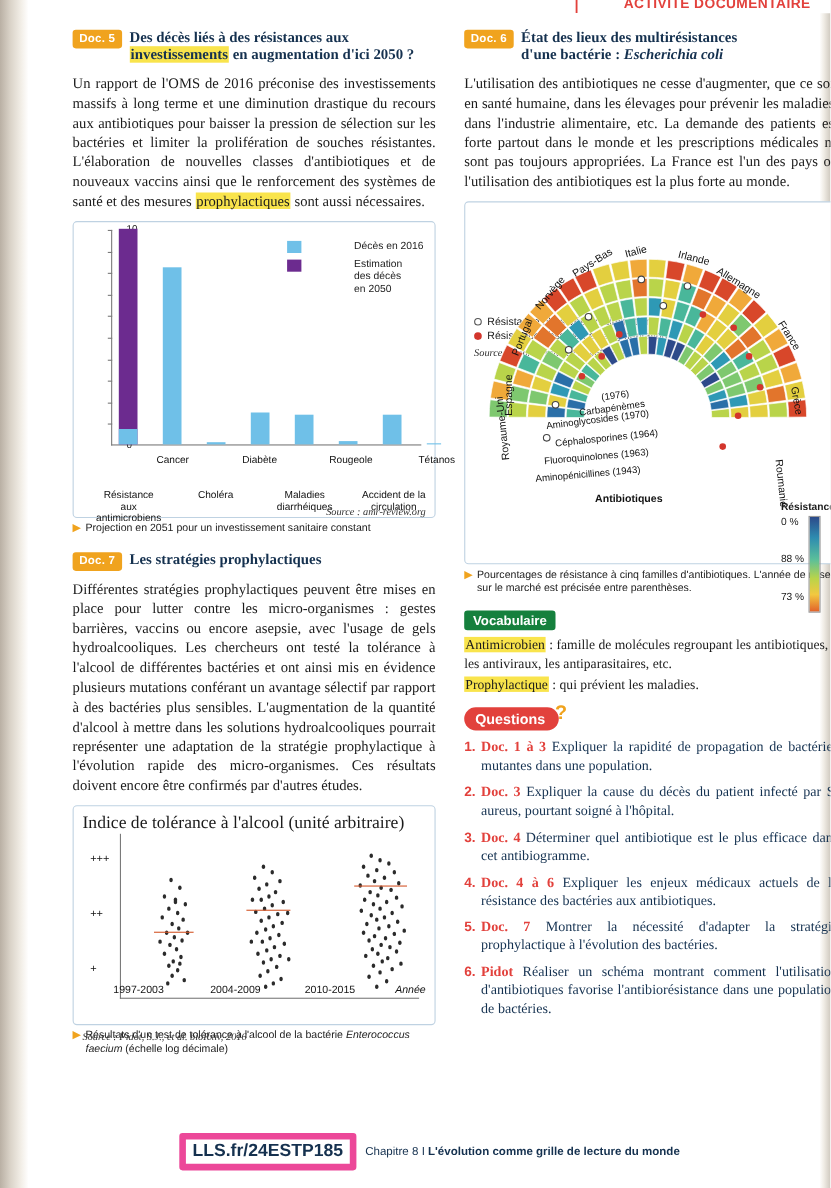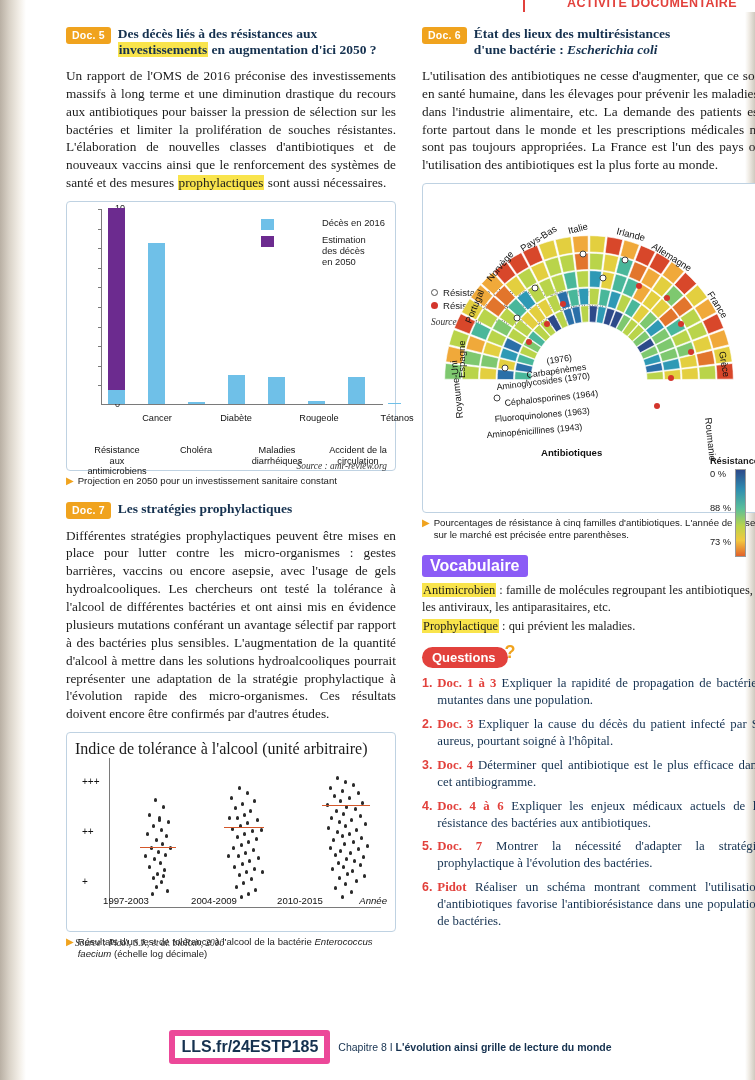--- a/index.html
+++ b/index.html
@@ -104,22 +104,22 @@
   .ring-legend { position:absolute; right:2px; top:272px; font-family:"Liberation Sans", sans-serif;
                  font-size:9.3px; }
   .legend-dots { font-family:"Liberation Sans", sans-serif; font-size:9.6px; margin-top:4px; }
   .legend-dots .row { display:flex; align-items:center; gap:5px; margin-bottom:2px; }
   .ldot { width:7px; height:7px; border-radius:50%; display:inline-block; }
   .ldot.open { background:#ffffff; border:1px solid #555; }
   .ldot.red { background:#d3352c; }
 
   
   .voc-tag {
-    display:inline-block; background:#8b5cf6; color:#ffffff; font-family:"Liberation Sans", sans-serif;
-    font-weight:bold; font-size:16px; padding:2px 8px; border-radius:3px; margin-bottom:5px;
+    display:inline-block; background:#15803d; color:#ffffff; font-family:"Liberation Sans", sans-serif;
+    font-weight:bold; font-size:12px; padding:2px 8px; border-radius:3px; margin-bottom:5px;
   }
   .voc-body { font-size:12.4px; line-height:1.32; }
   .voc-body .term { background:#f9e44c; font-weight:normal; padding:0 1px; }
 
   
   .q-head {
     display:inline-block; background:#e2413c; color:#ffffff; font-family:"Liberation Sans", sans-serif;
     font-weight:bold; font-size:13px; padding:3px 12px 3px 10px; border-radius:14px;
     position:relative; margin-bottom:7px;
   }
@@ -226,21 +226,21 @@
         <div class="xlab" style="left:190px; top:204px; width:54px;">Rougeole</div>
         <div class="xlab" style="left:226px; top:236px; width:60px;">Accident de la circulation</div>
         <div class="xlab" style="left:268px; top:204px; width:54px;">Tétanos</div>
       </div>
 
       <div class="source" style="margin-top:56px;">Source : amr-review.org</div>
     </div>
 
     <div class="fig-caption">
       <span class="arrow">▶</span>
-      <span>Projection en 2050 pour un investissement sanitaire constant</span>
+      <span>Projection en 2051 pour un investissement sanitaire constant</span>
     </div>
 
     <div class="doc-head" style="margin-top:14px;">
       <span class="doc-tag">Doc. 7</span>
       <span class="doc-title">Les stratégies prophylactiques</span>
     </div>
     <p class="body">Différentes stratégies prophylactiques peuvent être mises en place pour lutter contre les micro-organismes : gestes barrières, vaccins ou encore asepsie, avec l'usage de gels hydroalcooliques. Les chercheurs ont testé la tolérance à l'alcool de différentes bactéries et ont ainsi mis en évidence plusieurs mutations conférant un avantage sélectif par rapport à des bactéries plus sensibles. L'augmentation de la quantité d'alcool à mettre dans les solutions hydroalcooliques pourrait représenter une adaptation de la stratégie prophylactique à l'évolution rapide des micro-organismes. Ces résultats doivent encore être confirmés par d'autres études.</p>
 
     <div class="figbox chart2" style="margin-top:4px;">
       <div class="axis-title">Indice de tolérance à l'alcool (unité arbitraire)</div>
@@ -654,15 +654,15 @@
         <li>
           <span class="q-num">6.</span>
           <span class="q-text"><span class="doc">Pidot</span><span> Réaliser un schéma montrant comment l'utilisation d'antibiotiques favorise l'antibiorésistance dans une population de bactéries.</span></span>
         </li>
       </ul>
     </div>
   </div>
 
   <div class="footer">
     <span class="footer-code">LLS.fr/24ESTP185</span>
-    <span class="footer-text"><span>Chapitre 8 I </span><b>L'évolution ainsi grille de lecture du monde</b></span>
+    <span class="footer-text"><span>Chapitre 8 I </span><b>L'évolution comme grille de lecture du monde</b></span>
   </div>
 </div>
 
 </body></html>

